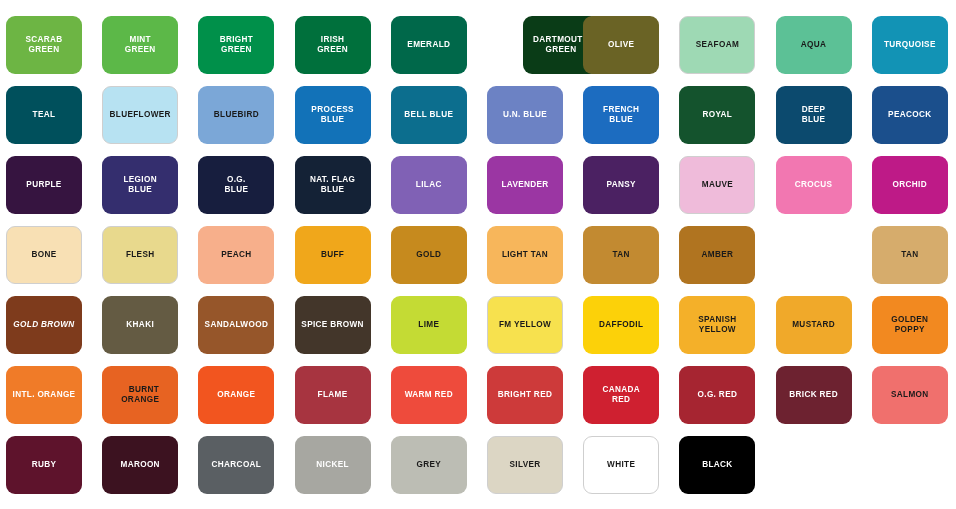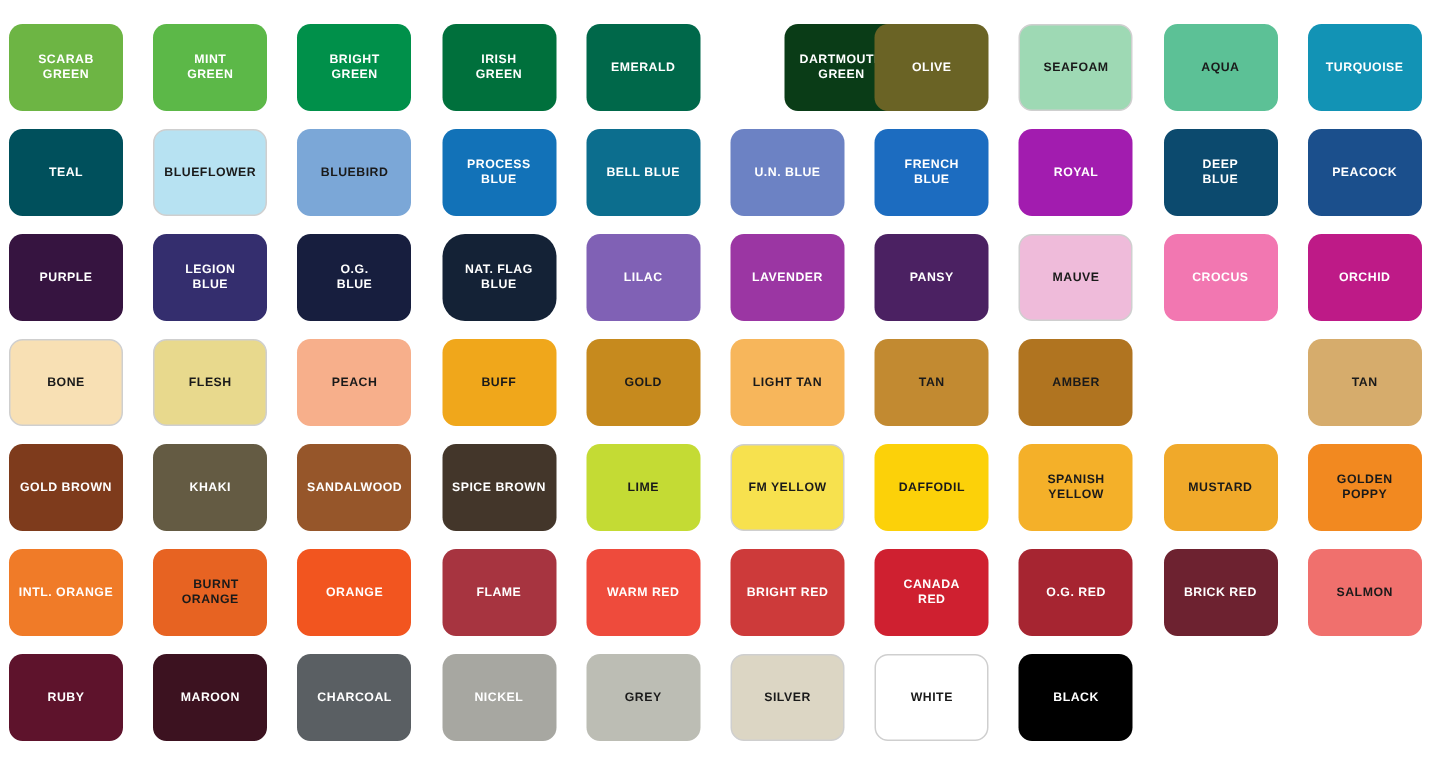--- a/index.html
+++ b/index.html
@@ -105,21 +105,21 @@
       <div class="swatch" title="BELL BLUE" style="left: 390.8px; background: rgb(12, 110, 142);">
         <span class="swatch-label" style="color: rgb(255, 255, 255);">BELL BLUE</span>
       </div>
       <div class="swatch" title="U.N. BLUE" style="left: 487px; background: rgb(108, 130, 196);">
         <span class="swatch-label" style="color: rgb(255, 255, 255);">U.N. BLUE</span>
       </div>
       <div class="swatch" title="FRENCH BLUE" style="left: 583.2px; background: rgb(28, 108, 192);">
         <span class="swatch-label" style="color: rgb(255, 255, 255);">FRENCH
 BLUE</span>
       </div>
-      <div class="swatch" title="ROYAL" style="left: 679.4px; background: #a21caf;">
+      <div class="swatch" title="ROYAL" style="left: 679.4px; background: #14532d;">
         <span class="swatch-label" style="color: rgb(255, 255, 255);">ROYAL</span>
       </div>
       <div class="swatch" title="DEEP BLUE" style="left: 775.6px; background: #0c4a6e;">
         <span class="swatch-label" style="color: rgb(255, 255, 255);">DEEP
 BLUE</span>
       </div>
       <div class="swatch" title="PEACOCK" style="left: 871.8px; background: rgb(27, 79, 140);">
         <span class="swatch-label" style="color: rgb(255, 255, 255);">PEACOCK</span>
       </div>
     </div>
@@ -128,21 +128,21 @@
         <span class="swatch-label" style="color: rgb(255, 255, 255);">PURPLE</span>
       </div>
       <div class="swatch" title="LEGION BLUE" style="left: 102.2px; background: rgb(52, 46, 110);">
         <span class="swatch-label" style="color: rgb(255, 255, 255);">LEGION
 BLUE</span>
       </div>
       <div class="swatch" title="O.G. BLUE" style="left: 198.4px; background: rgb(23, 30, 62);">
         <span class="swatch-label" style="color: rgb(255, 255, 255);">O.G.
 BLUE</span>
       </div>
-      <div class="swatch" title="NAT. FLAG BLUE" style="left: 294.6px; background: rgb(20, 34, 54); border-radius: 15px;">
+      <div class="swatch" title="NAT. FLAG BLUE" style="left: 294.6px; background: rgb(20, 34, 54);">
         <span class="swatch-label" style="color: rgb(255, 255, 255);">NAT. FLAG
 BLUE</span>
       </div>
       <div class="swatch" title="LILAC" style="left: 390.8px; background: rgb(128, 97, 181);">
         <span class="swatch-label" style="color: rgb(255, 255, 255);">LILAC</span>
       </div>
       <div class="swatch" title="LAVENDER" style="left: 487px; background: rgb(155, 54, 163);">
         <span class="swatch-label" style="color: rgb(255, 255, 255);">LAVENDER</span>
       </div>
       <div class="swatch" title="PANSY" style="left: 583.2px; background: rgb(75, 33, 98);">
@@ -182,21 +182,21 @@
       </div>
       <div class="swatch" title="AMBER" style="left: 679.4px; background: rgb(176, 116, 32);">
         <span class="swatch-label" style="color: rgb(26, 26, 26);">AMBER</span>
       </div>
       <div class="swatch" title="TAN" style="left: 871.8px; background: rgb(214, 172, 108);">
         <span class="swatch-label" style="color: rgb(26, 26, 26);">TAN</span>
       </div>
     </div>
     <div class="swatch-row" style="top: 296px;">
       <div class="swatch" title="GOLD BROWN" style="left: 6px; background: rgb(126, 59, 28);">
-        <span class="swatch-label" style="color: rgb(255, 255, 255);">GOLD BROWN</span>
+        <span class="swatch-label" style="color: rgb(255, 255, 255); font-style: italic;">GOLD BROWN</span>
       </div>
       <div class="swatch" title="KHAKI" style="left: 102.2px; background: rgb(100, 91, 67);">
         <span class="swatch-label" style="color: rgb(255, 255, 255);">KHAKI</span>
       </div>
       <div class="swatch" title="SANDALWOOD" style="left: 198.4px; background: rgb(150, 86, 42);">
         <span class="swatch-label" style="color: rgb(255, 255, 255);">SANDALWOOD</span>
       </div>
       <div class="swatch" title="SPICE BROWN" style="left: 294.6px; background: rgb(67, 54, 42);">
         <span class="swatch-label" style="color: rgb(255, 255, 255);">SPICE BROWN</span>
       </div>

